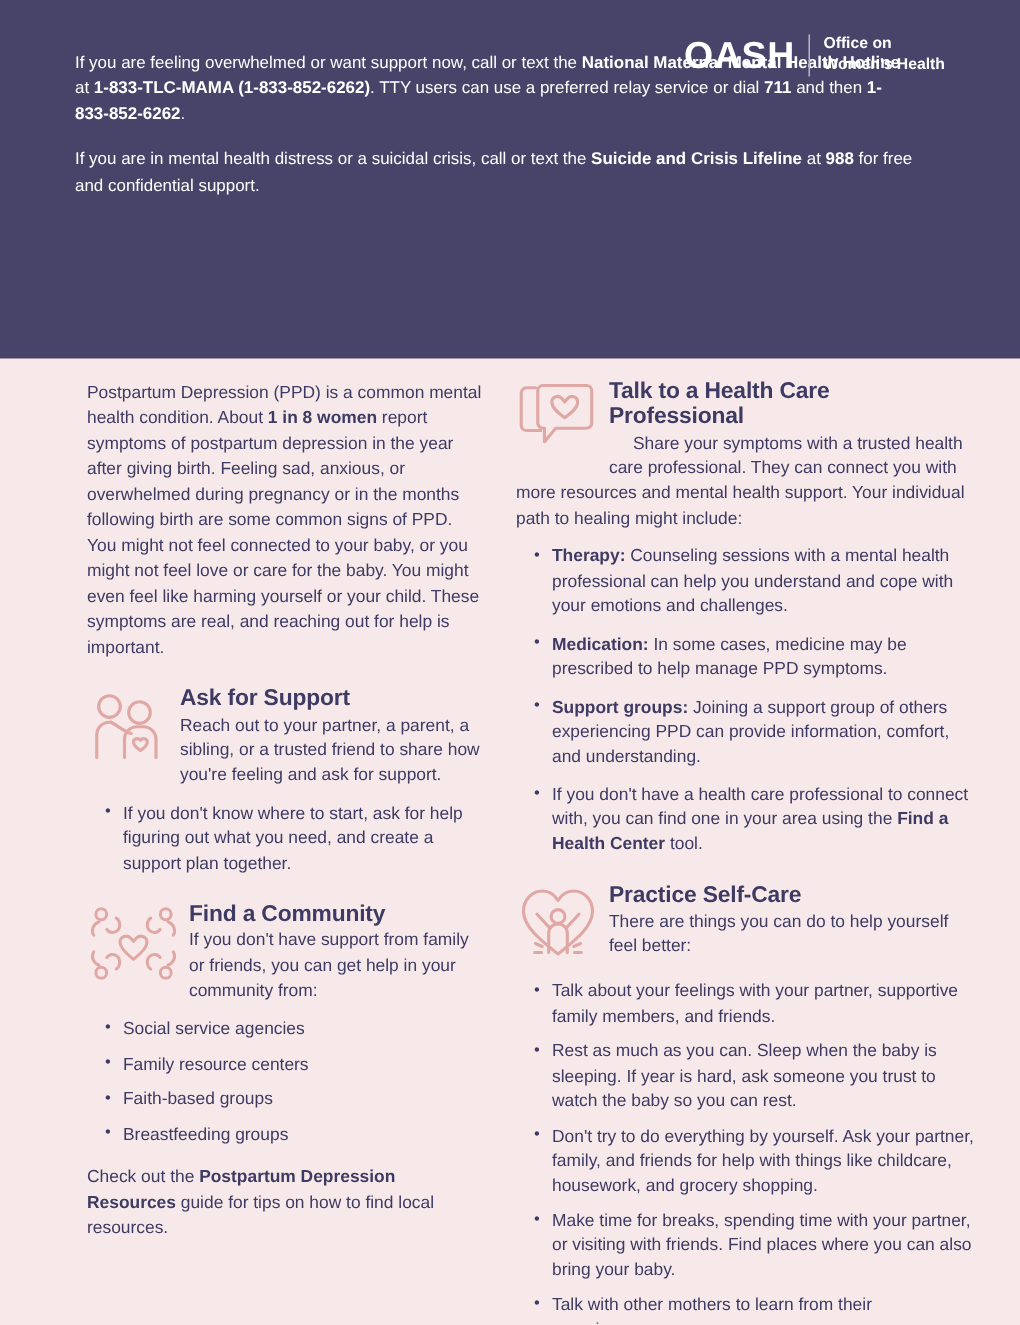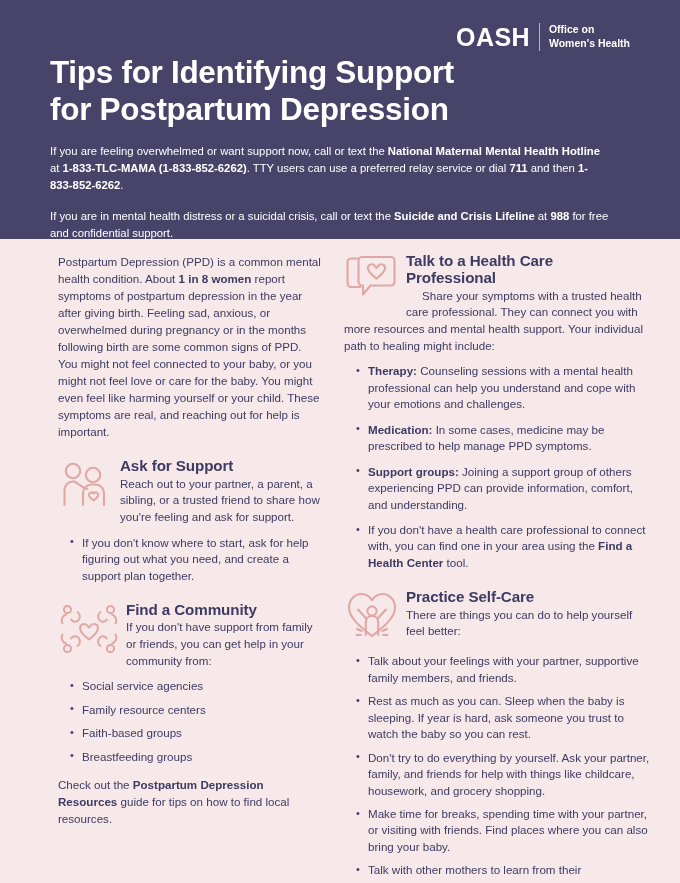--- a/index.html
+++ b/index.html
@@ -164,22 +164,20 @@
 
   <div class="header">
 
     <div class="logo-wrap">
       <div class="logo-oash">OASH</div>
       <div class="logo-divider"></div>
       <div class="logo-sub">Office on
 Women's Health</div>
     </div>
 
-    <h1 class="doc-title">Tips for Identifying Support
-for Postpartum Depression</h1>
 
     <p class="header-para">If you are feeling overwhelmed or want support now, call or text the <b>National Maternal Mental Health Hotline</b> at <b>1-833-TLC-MAMA (1-833-852-6262)</b>. TTY users can use a preferred relay service or dial <b>711</b> and then <b>1-833-852-6262</b>.</p>
     <p class="header-para second">If you are in mental health distress or a suicidal crisis, call or text the <b>Suicide and Crisis Lifeline</b> at <b>988</b> for free and confidential support.</p>
   </div>
 
   <div class="columns">
 
     <div class="col col-left">
 
       <p class="intro">Postpartum Depression (PPD) is a common mental health condition. About <b>1 in 8 women</b> report symptoms of postpartum depression in the year after giving birth. Feeling sad, anxious, or overwhelmed during pregnancy or in the months following birth are some common signs of PPD. You might not feel connected to your baby, or you might not feel love or care for the baby. You might even feel like harming yourself or your child. These symptoms are real, and reaching out for help is important.</p>

